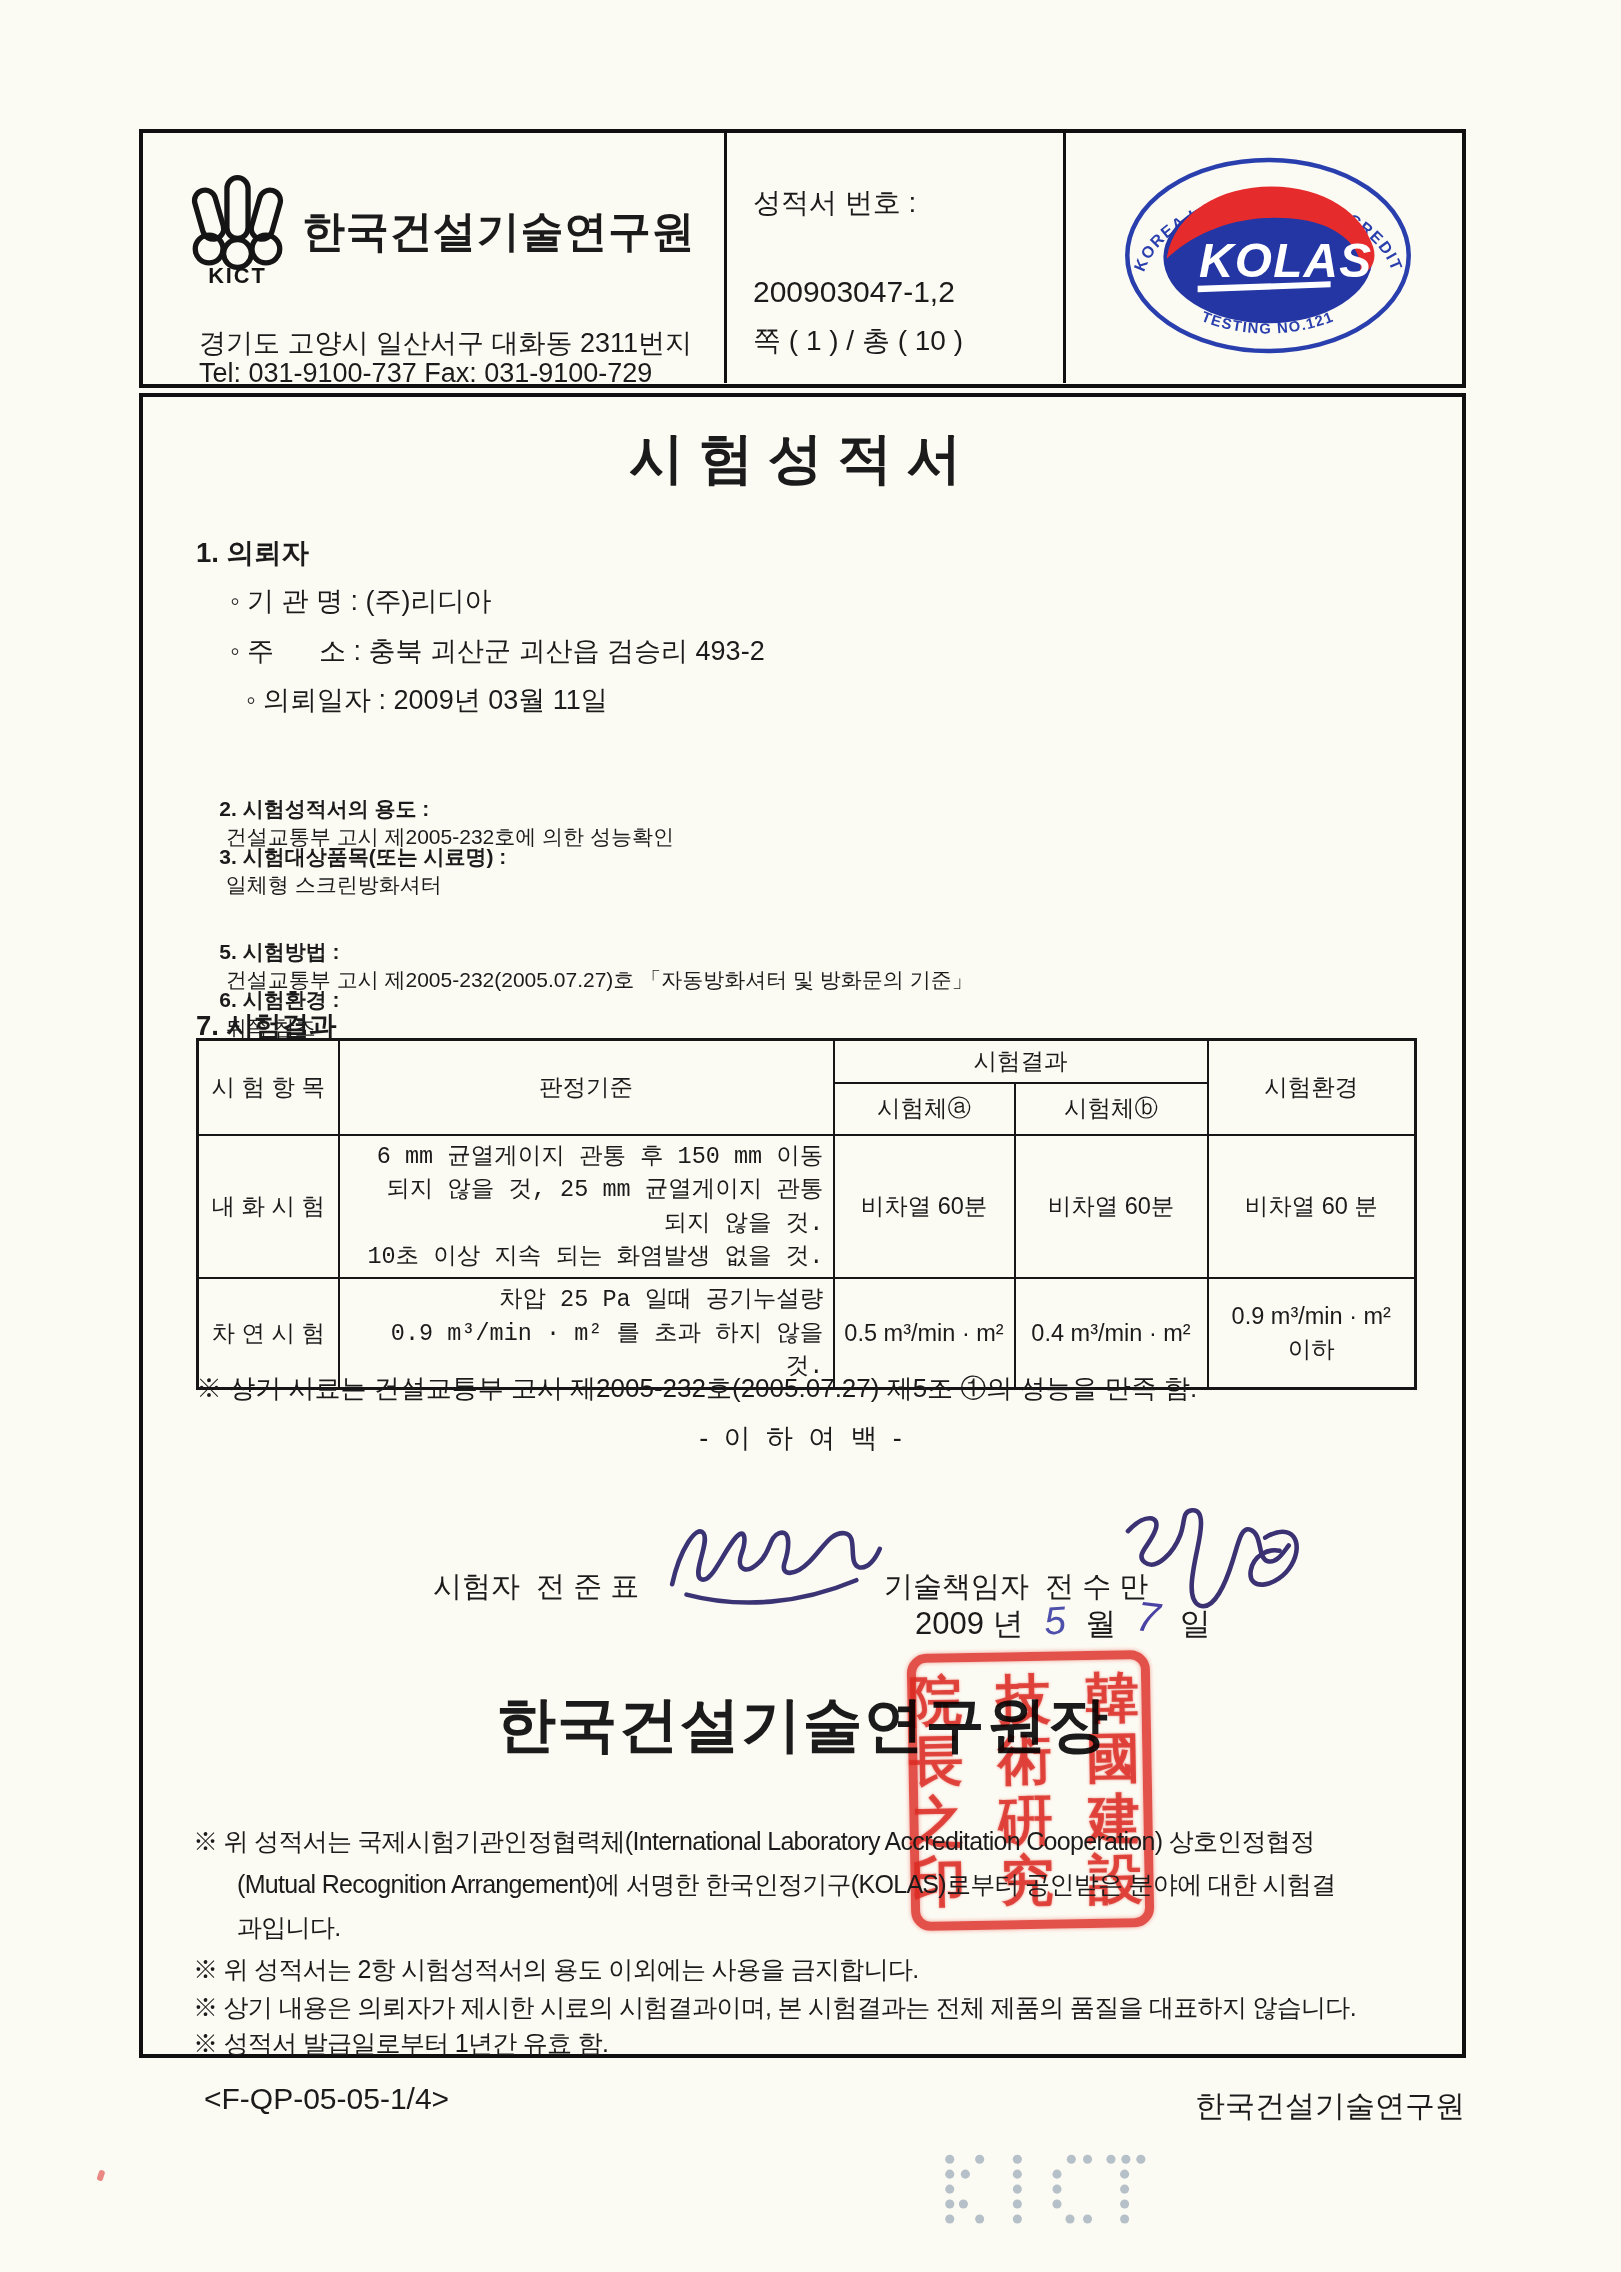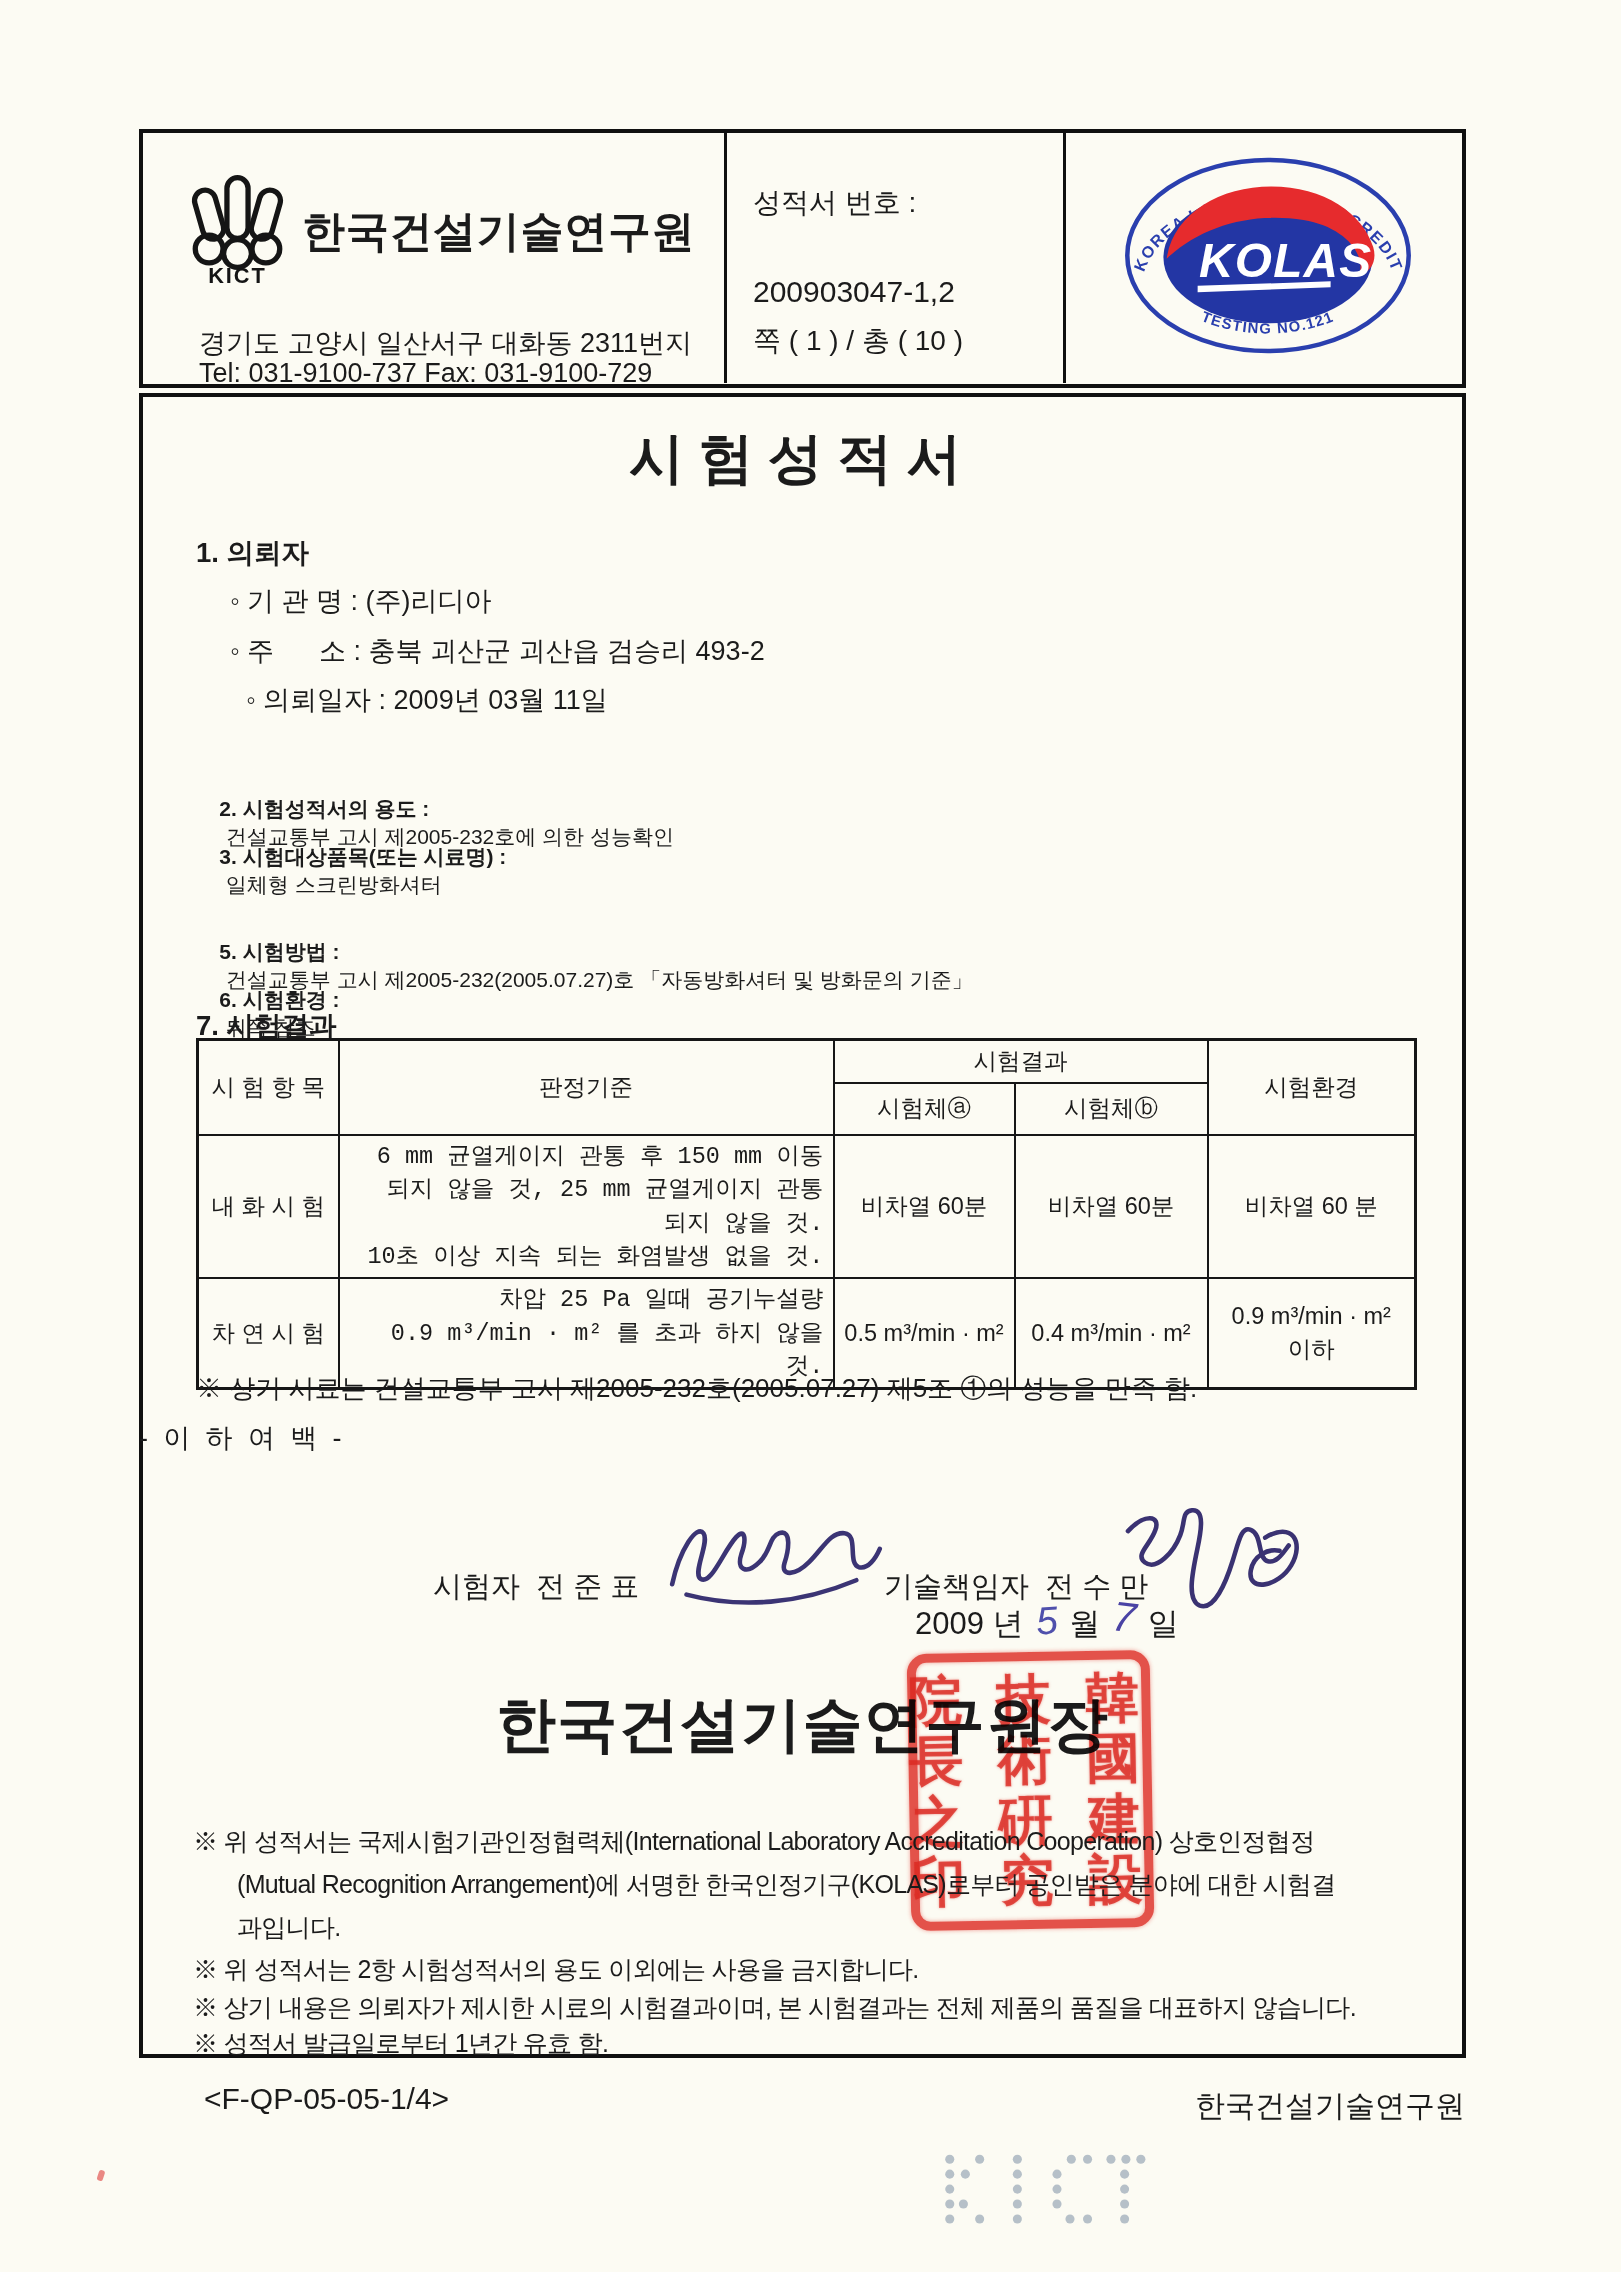--- a/index.html
+++ b/index.html
@@ -22,23 +22,23 @@
   
   table.res{border-collapse:collapse;table-layout:fixed;width:1217px;font-size:23.5px;}
   table.res th,table.res td{border:2px solid #161616;padding:3.9px 9.2px;vertical-align:middle;
         font-weight:normal;line-height:1.42;}
   table.res{border:3.3px solid #161616;}
   .c{text-align:center;}
   .crit{text-align:right;white-space:pre-line;padding:6.5px 11.8px;font-family:Liberation Mono, monospace;}
   .preline{white-space:pre-line;}
   
   .note38{font-size:26px;white-space:pre-wrap;}
-  .blanknote{font-size:27px;letter-spacing:3.9px;}
+  .blanknote{font-size:27px;text-align:center;letter-spacing:3.9px;}
   .sig-label{font-size:29px;white-space:pre-wrap;}
-  .dateline{font-size:31px;display:flex;align-items:baseline;gap:12px;white-space:pre-wrap;}
+  .dateline{font-size:31px;display:flex;align-items:baseline;gap:20px;white-space:pre-wrap;}
   .hand{color:#4f50ac;font-size:39px;font-style:italic;display:inline-block;transform:rotate(-4deg);}
   .hand7{color:#4a43a4;font-size:42px;font-style:italic;display:inline-block;transform:rotate(7deg) translateY(-2.6px);}
   .director{font-size:60px;font-weight:bold;letter-spacing:1.3px;text-align:center;}
   .stamp{position:absolute;border:9.2px solid rgba(224,45,38,.82);border-radius:19.6px;
          box-shadow:0 0 4.6px rgba(224,45,38,.45), inset 0 0 4.6px rgba(224,45,38,.45);
          mix-blend-mode:multiply;transform:rotate(-1deg);
          display:flex;flex-direction:column;justify-content:space-around;align-items:center;
          padding:9.2px 6.5px;box-sizing:border-box;}
   .stamp .srow{font-family:"Liberation Serif",serif;font-weight:bold;font-size:54px;line-height:1;
          color:rgba(222,44,38,.8);letter-spacing:10.5px;white-space:pre;

